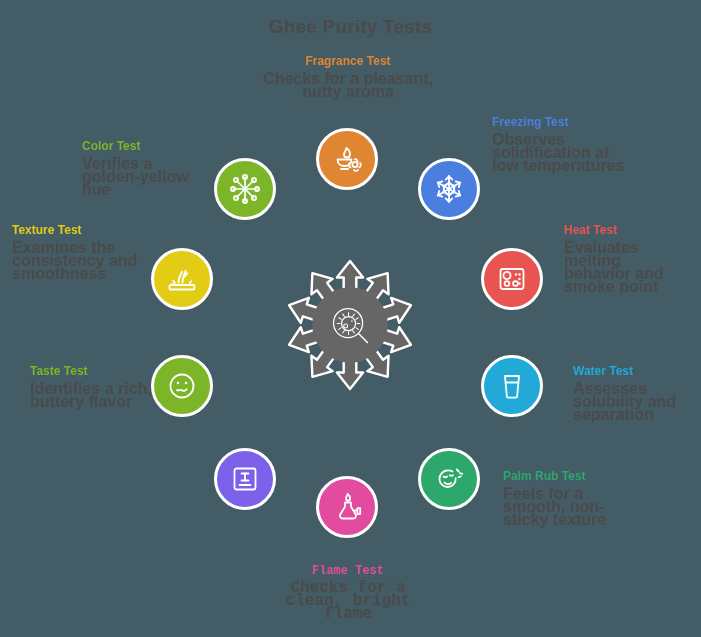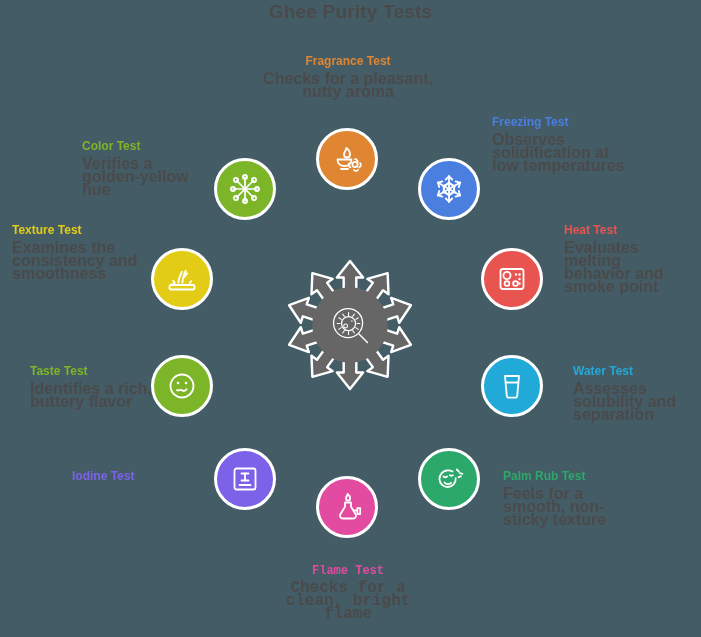--- a/index.html
+++ b/index.html
@@ -22,21 +22,21 @@
   }
   #title {
     position: absolute;
     left: 0; top: 0;
     width: 701px;
     text-align: center;
     font-size: 19px;
     font-weight: bold;
     color: #4a4a4a;
     letter-spacing: 0.2px;
-    padding-top: 1px;
+    padding-top: 16px;
   }
   
   .hub-wrap {
     position: absolute;
     left: 253px;
     top: 228px;
     width: 194px;
     height: 194px;
   }
   .hub-svg { display:block; width:194px; height:194px; overflow: visible; }
@@ -264,21 +264,20 @@
     <span class="ttl" style="color: rgb(44, 168, 106);">Palm Rub Test</span>
     <span class="desc" style="color: rgb(74, 74, 74);">Feels for a smooth, non-sticky texture</span>
   </div>
 
   <div class="label ta-c" style="left:262px; top:564px; width:172px;font-family:Liberation Mono, monospace;">
     <span class="ttl" style="color: rgb(227, 75, 160);">Flame Test</span>
     <span class="desc" style="color: rgb(74, 74, 74);">Checks for a clean, bright flame</span>
   </div>
 
   <div class="label ta-r" style="left:72px; top:469px; width:130px;">
-    <span class="ttl" style="color: rgb(123, 98, 232);">Iodine Test</span>
   </div>
 
   <div class="label ta-r" style="left:30px; top:364px; width:122px;">
     <span class="ttl" style="color: rgb(125, 181, 40);">Taste Test</span>
     <span class="desc" style="color: rgb(74, 74, 74);">Identifies a rich, buttery flavor</span>
   </div>
 
   <div class="label ta-r" style="left:12px; top:223px; width:128px;">
     <span class="ttl" style="color: rgb(227, 204, 22);">Texture Test</span>
     <span class="desc" style="color: rgb(74, 74, 74);">Examines the consistency and smoothness</span>

